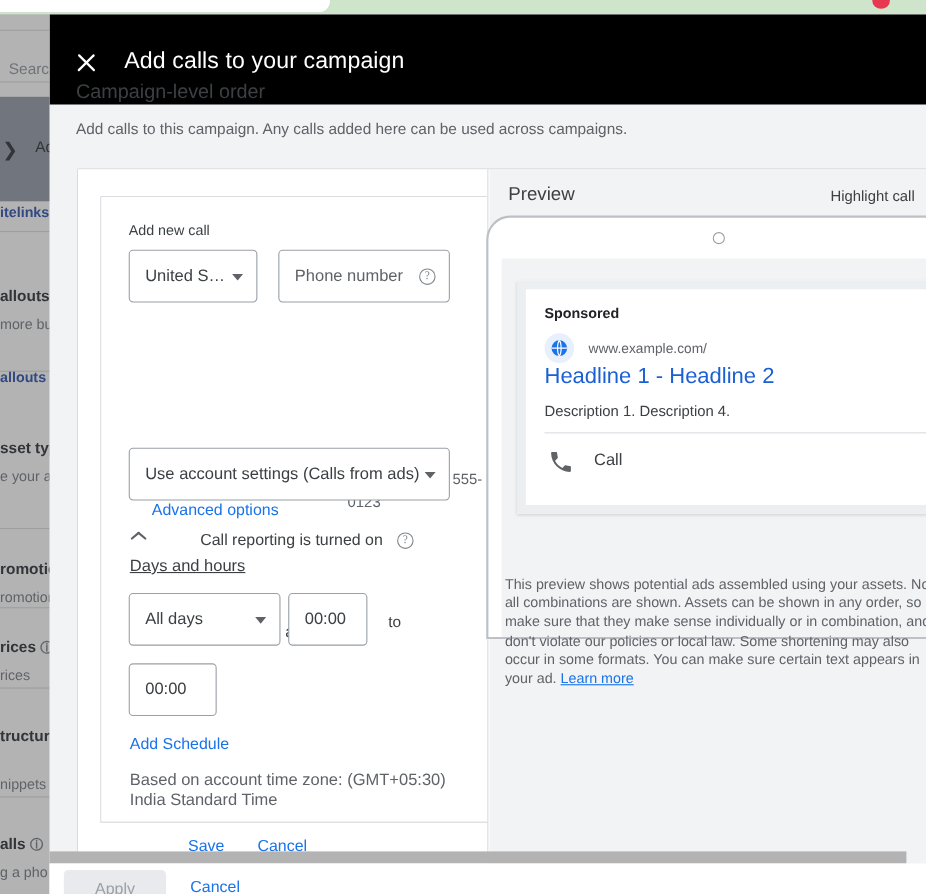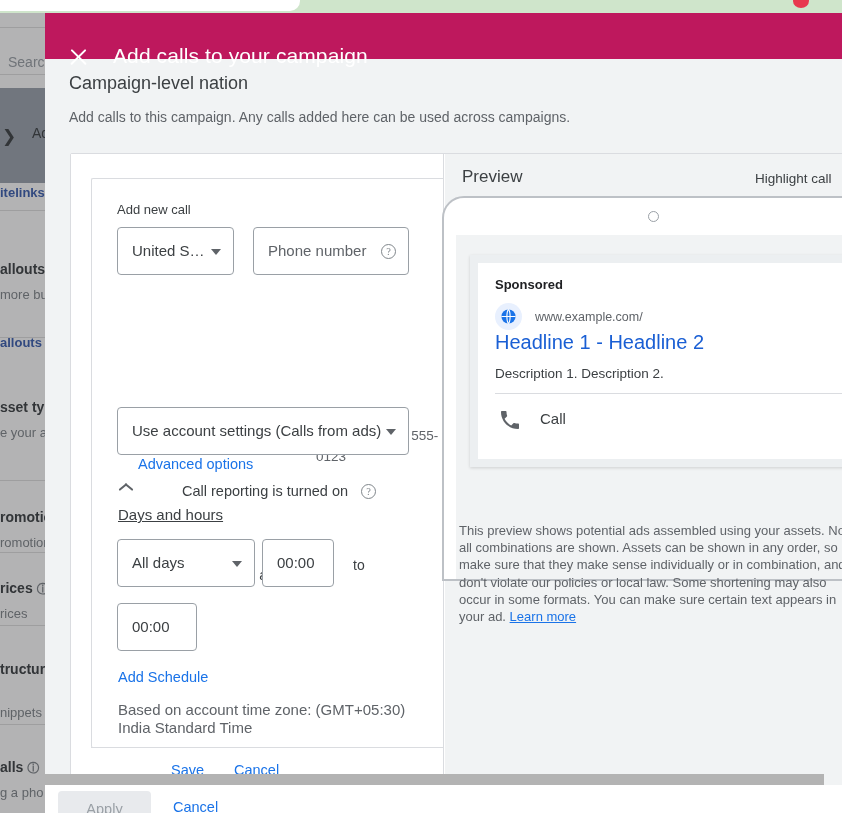--- a/index.html
+++ b/index.html
@@ -61,22 +61,22 @@
     position: absolute; left: 0; top: 13px; width: 842px; height: 800px;
     background: rgba(32,33,36,0.34);
   }
 
   
   .modal {
     position: absolute; left: 45px; top: 13px; width: 797px; height: 800px;
     background: #f1f3f4; overflow: hidden;
   }
   .modal-header {
-    position: absolute; left: 0; top: 0; width: 797px; height: 46px;
-    background: #be185d;
+    position: absolute; left: 0; top: 0; width: 797px; height: 82px;
+    background: #000000;
   }
   .close-x {
     position: absolute; left: 23px; top: 33px; width: 22px; height: 22px;
     cursor: pointer;
   }
   .close-x::before, .close-x::after {
     content: ""; position: absolute; left: 0; top: 10px;
     width: 21px; height: 2.4px; background: #ffffff; border-radius: 1px;
   }
   .close-x::before { transform: rotate(45deg); }
@@ -333,21 +333,21 @@
 
   <div class="scrim"></div>
 
   <div class="modal">
 
     <div class="modal-header">
       <div class="close-x"></div>
       <div class="modal-title">Add calls to your campaign</div>
     </div>
 
-    <div class="sec-title">Campaign-level nation</div>
+    <div class="sec-title">Campaign-level order</div>
     <div class="sec-sub">Add calls to this campaign. Any calls added here can be used across campaigns.</div>
 
     <div class="card">
 
       <div class="form-panel">
         <div class="form-inner"></div>
 
         <div class="lbl-addnew">Add new call</div>
 
         <div class="fld sel" style="left:46px;top:73px;width:117px;">
@@ -416,21 +416,21 @@
             <div class="ad-card">
               <div class="ad-sponsored">Sponsored</div>
               <div class="fav">
                 <svg width="17" height="17" viewBox="0 0 24 24" aria-hidden="true">
                   <circle cx="12" cy="12" r="10" fill="#1a73e8"></circle>
                   <path d="M2 12h20M12 2c3 3.5 3 16.5 0 20M12 2c-3 3.5-3 16.5 0 20" stroke="#ffffff" stroke-width="1.6" fill="none"></path>
                 </svg>
               </div>
               <div class="ad-url">www.example.com/</div>
               <div class="ad-headline">Headline 1 - Headline 2</div>
-              <div class="ad-desc">Description 1. Description 2.</div>
+              <div class="ad-desc">Description 1. Description 4.</div>
               <div class="ad-divider"></div>
               <div class="ad-call-ico">
                 <svg width="24" height="24" viewBox="0 0 24 24" aria-hidden="true">
                   <path d="M6.6 10.8c1.4 2.8 3.8 5.1 6.6 6.6l2.2-2.2c.3-.3.7-.4 1-.2 1.1.4 2.4.6 3.6.6.6 0 1 .4 1 1V20c0 .6-.4 1-1 1C10.7 21 3 13.3 3 3.9c0-.6.4-1 1-1h3.5c.6 0 1 .4 1 1 0 1.3.2 2.5.6 3.6.1.3 0 .7-.2 1l-2.3 2.3z" fill="#5f6368"></path>
                 </svg>
               </div>
               <div class="ad-call-txt">Call</div>
             </div>
           </div>
         </div>

